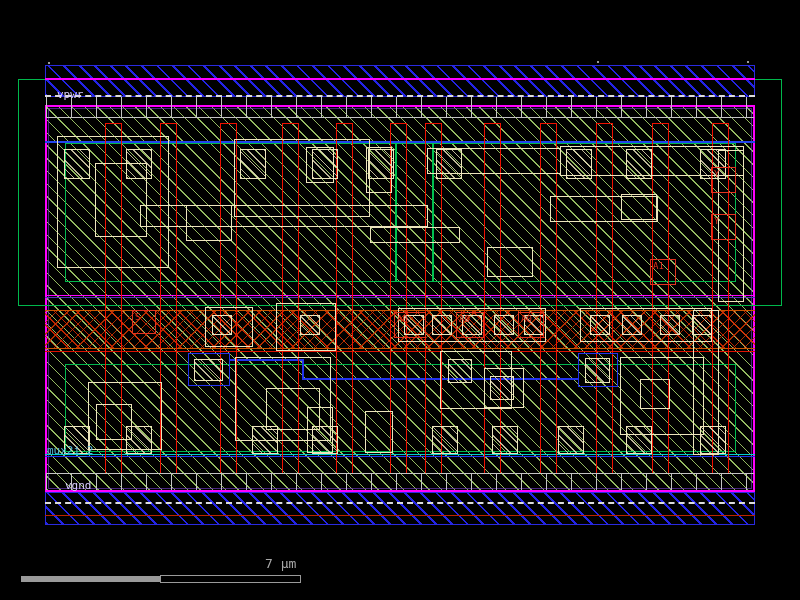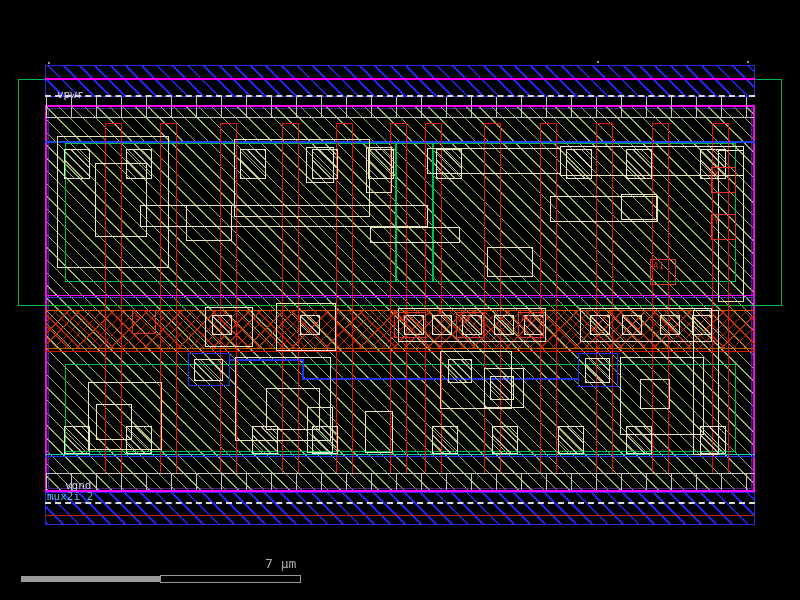--- a/index.html
+++ b/index.html
@@ -141,21 +141,21 @@
   <div class="abs hatchB" style="left:45px;top:65px;width:710px;height:32px;border:1px solid #2a2ae0;"></div>
   <div class="abs" style="left:45px;top:78px;width:710px;height:2px;background:#ff00ff;"></div>
   <div class="abs dash" style="left:45px;top:95px;width:710px;"></div>
 
   <div class="abs" style="left:45px;top:490px;width:710px;height:2px;background:#ff00ff;"></div>
   <div class="abs hatchB" style="left:45px;top:492px;width:710px;height:33px;border:1px solid #2a2ae0;"></div>
   <div class="abs dash" style="left:45px;top:502px;width:710px;"></div>
   <div class="abs" style="left:45px;top:515px;width:710px;height:1px;background:#bb2200;"></div>
 
   <div class="lbl" style="left:57px;top:89px;">vpwr</div>
-  <div class="lbl" style="left:47px;top:491px;color:#55bbdd;">mux2i_2</div>
+  <div class="lbl" style="left:47px;top:445px;color:#55bbdd;">mux2i_2</div>
   <div class="lbl" style="left:65px;top:480px;">vgnd</div>
 
   <div class="port" style="left:132px;top:310px;width:24px;height:24px;">S</div>
   <div class="port" style="left:394px;top:312px;width:32px;height:26px;">A0</div>
   <div class="port" style="left:456px;top:312px;width:28px;height:26px;">A0</div>
   <div class="port" style="left:518px;top:312px;width:26px;height:26px;">A0</div>
   <div class="port" style="left:650px;top:259px;width:26px;height:26px;">A1</div>
   <div class="port" style="left:711px;top:167px;width:25px;height:26px;">Y</div>
   <div class="port" style="left:711px;top:214px;width:25px;height:26px;">Y</div>
 

